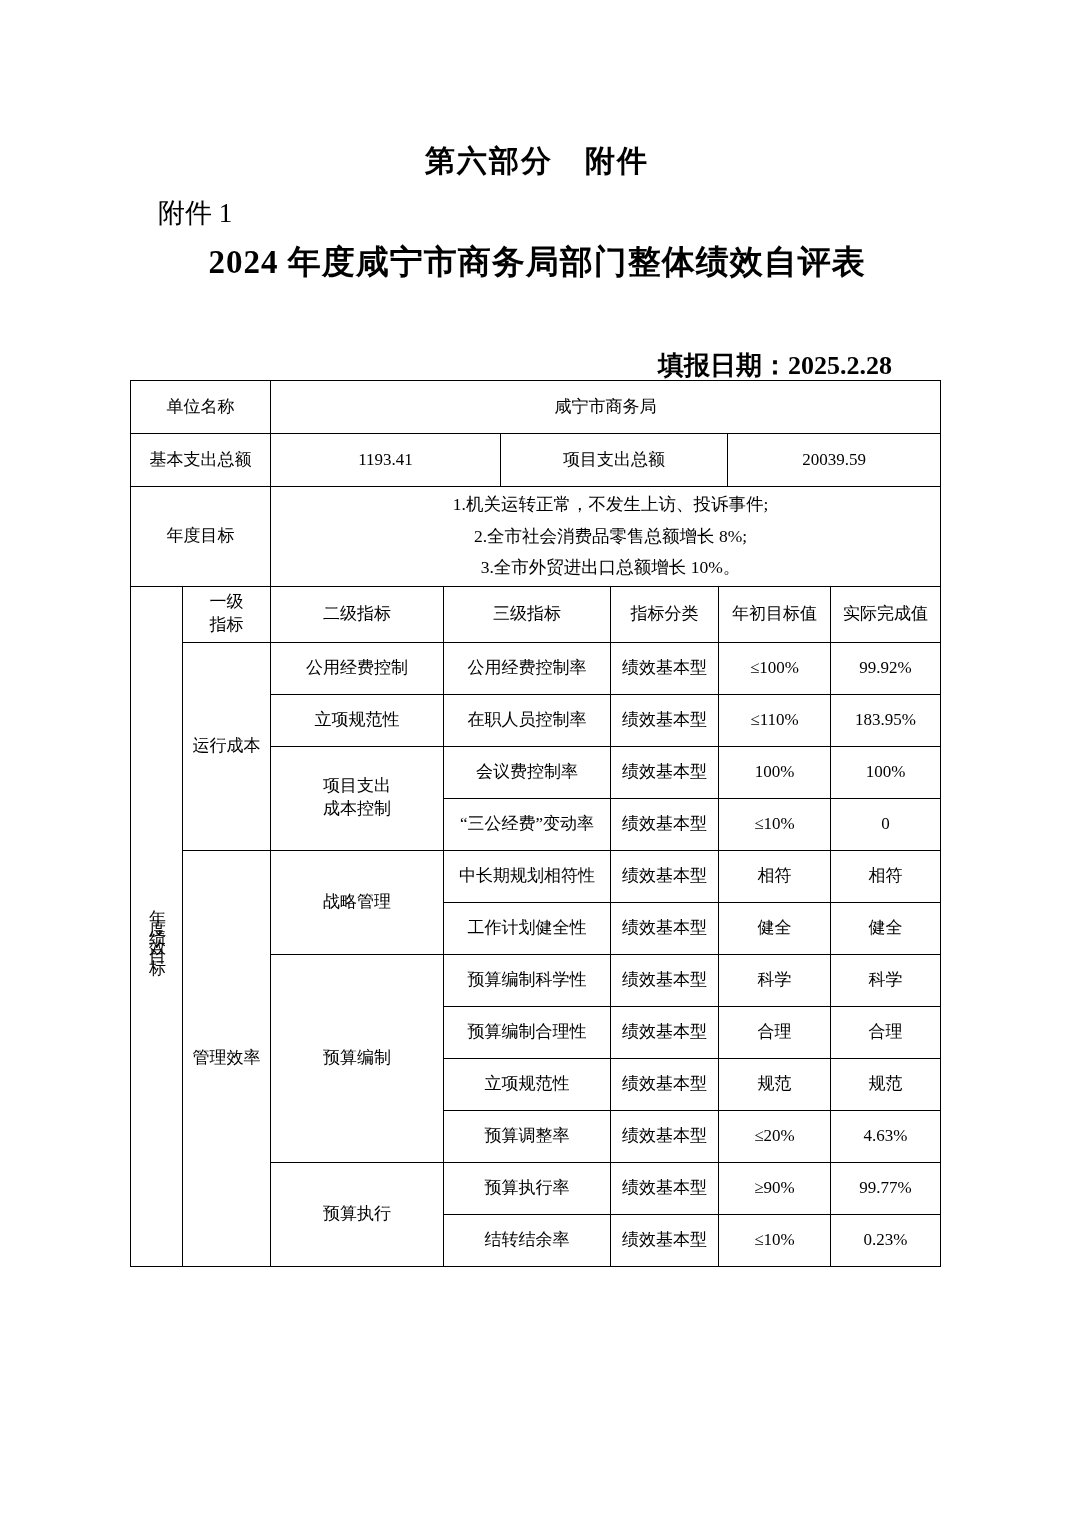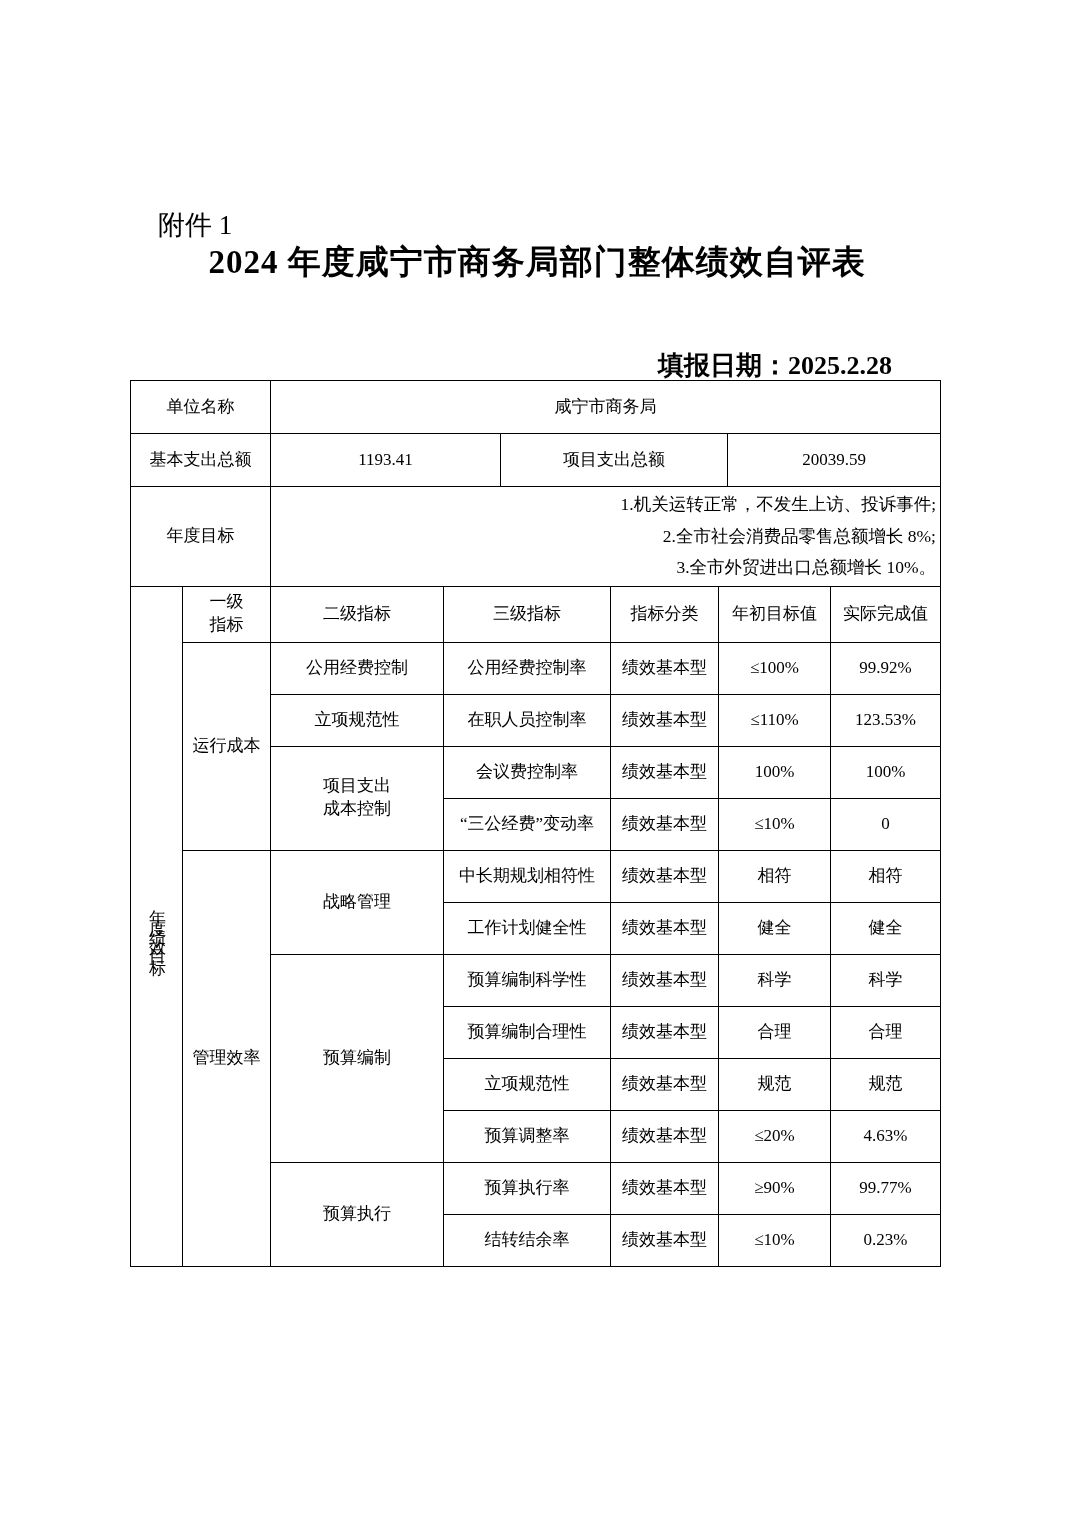--- a/index.html
+++ b/index.html
@@ -12,21 +12,21 @@
   }
   .page { position: relative; width: 1074px; height: 1520px; overflow: hidden; }
 
   .section-heading {
     position: absolute; top: 141px; left: 0; width: 100%;
     text-align: center;
     font-family: "Liberation Sans", "DejaVu Sans", sans-serif;
     font-weight: 700; font-size: 30px; letter-spacing: 2px;
   }
   .attachment-label {
-    position: absolute; top: 207px; left: 158px;
+    position: absolute; top: 195px; left: 158px;
     font-size: 27px; font-weight: 400;
   }
   .main-title {
     position: absolute; top: 240px; left: 0; width: 100%;
     text-align: center;
     font-size: 33px; font-weight: 600; letter-spacing: 1px;
   }
   .fill-date {
     position: absolute; top: 348px; left: 0; width: 892px;
     text-align: right;
@@ -43,32 +43,33 @@
     border: 1px solid #000;
     text-align: center; vertical-align: middle;
     font-size: 17px; line-height: 1.35;
     padding: 2px 4px; overflow: hidden;
   }
   tr.h53 { height: 53px; }
   tr.h52 { height: 52px; }
   tr.h96 { height: 96px; }
   tr.h56 { height: 56px; }
   .preline { white-space: pre-line; }
-  .goal-cell { text-align: right; padding-left: 14px; }
+  .goal-cell { text-align: center; padding-left: 14px; }
   .goal-cell div { line-height: 1.8; font-size: 17.5px; }
   .vert {
     writing-mode: vertical-rl; text-orientation: upright;
     letter-spacing: 10px; margin: 0 auto; font-size: 17px;
   }
 </style>
 </head>
 <body>
 
 <div class="page">
 
+  <div class="section-heading">第六部分　附件</div>
   <div class="attachment-label">附件 1</div>
   <div class="main-title">2024 年度咸宁市商务局部门整体绩效自评表</div>
   <div class="fill-date">填报日期：2025.2.28</div>
 
   <div class="tablewrap">
 
     <table>
       <colgroup>
           <col style="width:140px">
           <col style="width:230px">
@@ -136,21 +137,21 @@
         <td>公用经费控制率</td>
         <td>绩效基本型</td>
         <td>≤100%</td>
         <td>99.92%</td>
       </tr>
       <tr class="h52">
         <td>立项规范性</td>
         <td>在职人员控制率</td>
         <td>绩效基本型</td>
         <td>≤110%</td>
-        <td>123.53%</td>
+        <td>183.95%</td>
       </tr>
       <tr class="h52">
         <td rowspan="2" class="preline">项目支出
 成本控制</td>
         <td>会议费控制率</td>
         <td>绩效基本型</td>
         <td>100%</td>
         <td>100%</td>
       </tr>
       <tr class="h52">

